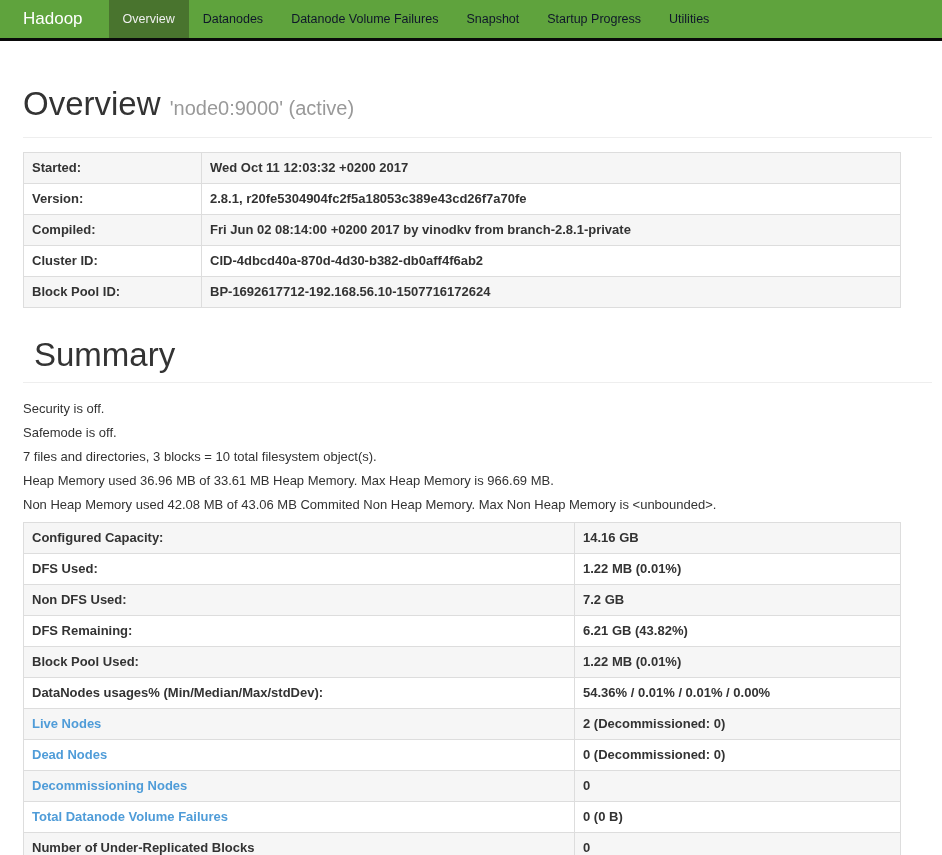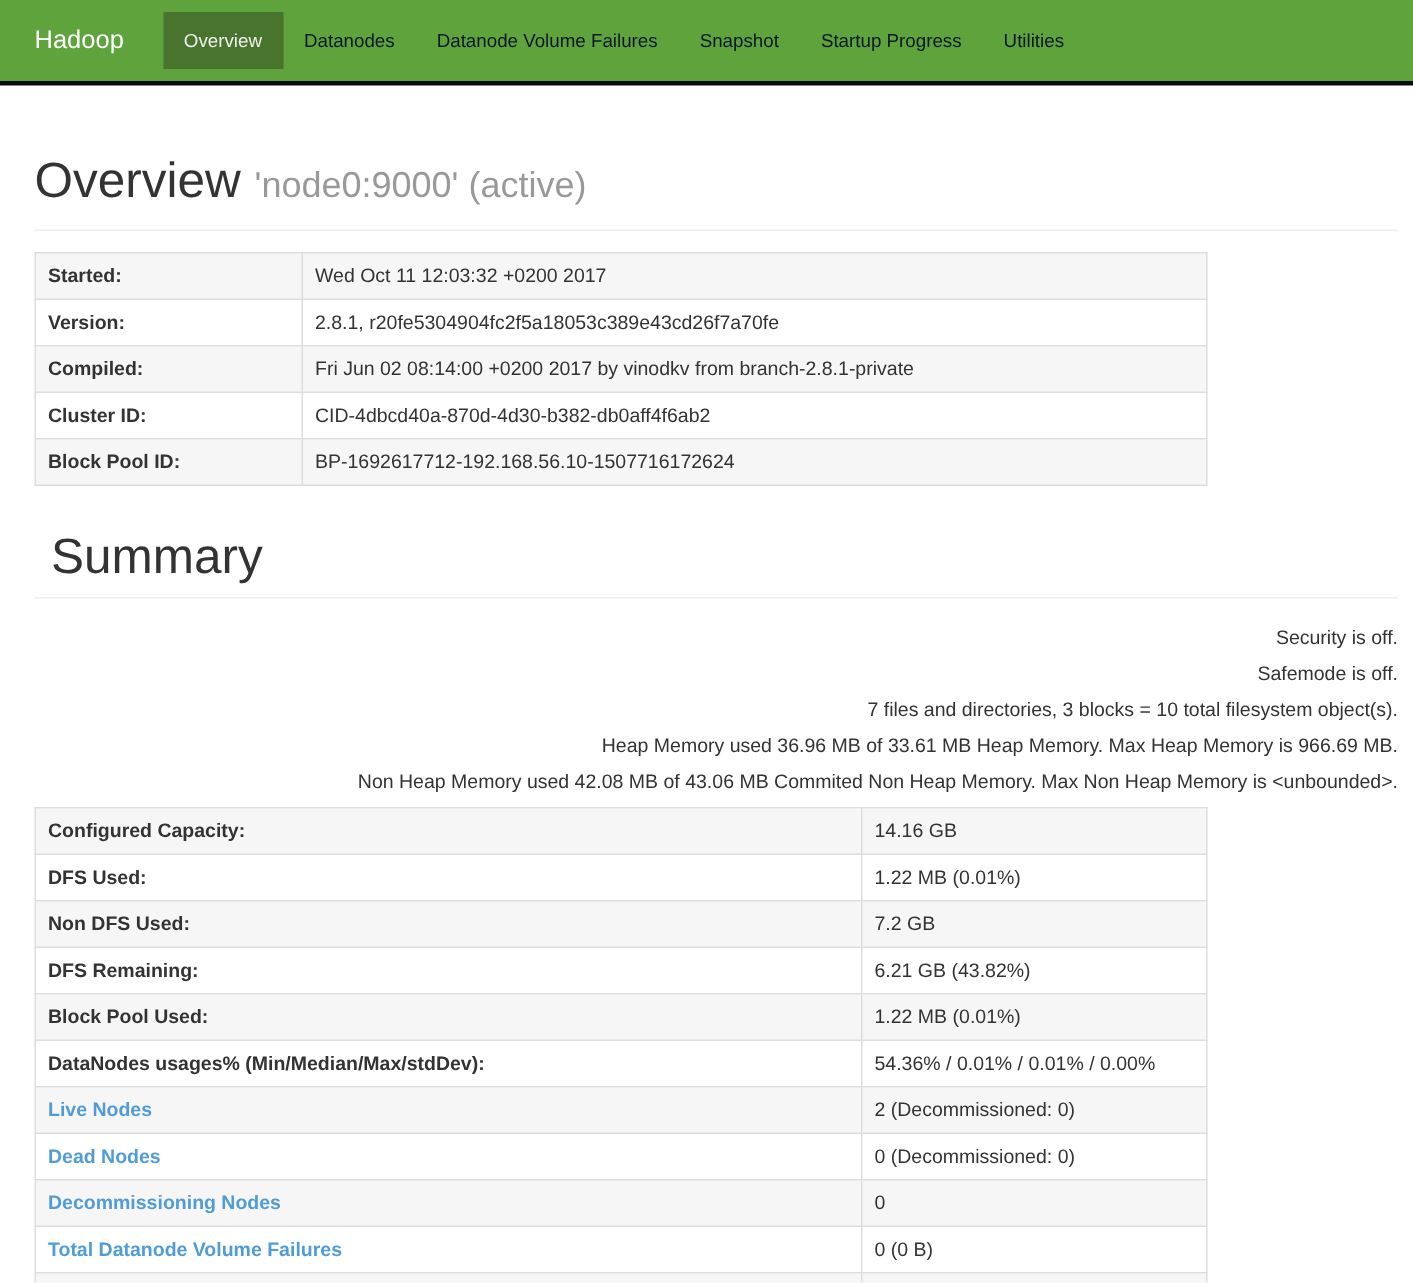--- a/index.html
+++ b/index.html
@@ -14,55 +14,55 @@
   }
   *{box-sizing:border-box;}
   html,body{margin:0;padding:0;}
   body{
     width:942px;height:855px;overflow:hidden;background:#fff;
     font-family:"Liberation Sans","DejaVu Sans",sans-serif;
     font-size:13px;color:var(--text_dark);
   }
   
   .navbar{
-    height:54px;background:var(--navbar_bg);
-    display:flex;align-items:center;white-space:nowrap;
+    height:38px;background:var(--navbar_bg);
+    display:flex;align-items:flex-start;white-space:nowrap;
   }
   .navbar-brand{
     color:#fff;font-size:17px;line-height:38px;padding:0 16px 0 23px;
     text-decoration:none;margin-right:10px;
   }
   .nav-list{display:flex;margin:0;padding:0;list-style:none;align-items:stretch;}
   .nav-item a{
     display:block;color:#0f172a;font-size:12.5px;line-height:38px;
     padding:0 14px;text-decoration:none;cursor:pointer;
   }
   .nav-item.active a{background:var(--navbar_active_bg);color:#efefef;}
   .navbar-strip{height:3px;background:var(--navbar_border);}
   
   .container{padding:0 10px 0 23px;}
   h1{font-weight:normal;color:var(--text_dark);font-size:33px;line-height:38px;}
   h1.page-h1{margin:44px 0 10px;}
   h1.summary-h1{margin:28px 11px 8px;}
-  h1 small{font-size:24px;color:var(--subtitle_gray);font-weight:normal;text-align:center;}
+  h1 small{font-size:20px;color:var(--subtitle_gray);font-weight:normal;text-align:center;}
   hr{border:none;border-top:1px solid #eee;margin:0 0 14px;}
   hr.after-summary{margin:0 0 18px;}
   
-  .summary-text p{margin:0 0 9px;line-height:15px;text-align:right;}
+  .summary-text p{margin:0 0 9px;line-height:15px;}
   
-  table{border-collapse:collapse;width:782px;table-layout:fixed;}
+  table{border-collapse:collapse;width:878px;table-layout:fixed;}
   table.info-table{margin-bottom:0;}
   table.stats-table{margin-top:10px;}
   th,td{
     border:1px solid var(--table_border);
     padding:8px;text-align:left;vertical-align:top;
     font-size:13px;line-height:14px;
   }
   th{font-weight:bold;color:var(--text_dark);}
-  td{font-weight:normal;margin-top:40px;}
+  td{font-weight:bold;margin-top:40px;}
   tr:nth-child(odd){background:var(--stripe_bg);}
   tr:nth-child(even){background:#fff;}
   .info-table col.c-label{width:178px;}
   .stats-table col.c-label{width:551px;}
   a.row-link{color:var(--link_blue);text-decoration:none;font-weight:bold;cursor:pointer;}
 </style>
 </head>
 <body>
 
 <nav class="navbar">

